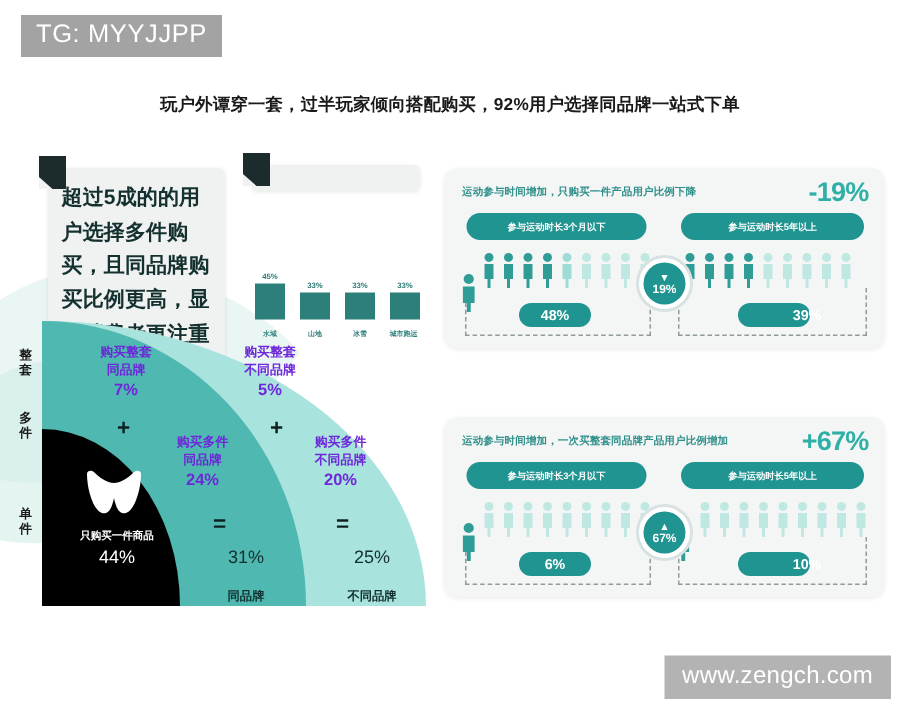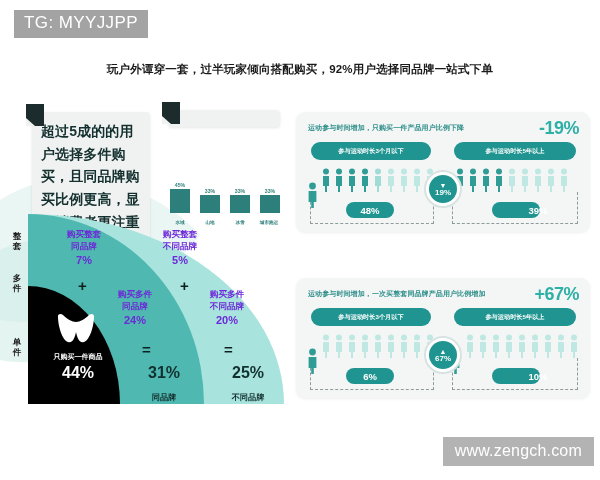--- a/index.html
+++ b/index.html
@@ -98,21 +98,21 @@
   .q-lab { position: absolute; text-align: center; color: #6d28d9; font-weight: bold; }
   .q-title { font-size: 8.6px; line-height: 1.42; }
   .q-pct { font-size: 11px; margin-top: 2px; font-weight: bold; }
   .q-op {
     position: absolute; color: #0d1f1f; font-size: 15px; font-weight: bold; line-height: 1;
   }
 
   .bra-icon { position: absolute; left: 26px; top: 96px; width: 44px; height: 40px; }
 
   .base-pct {
-    position: absolute; font-size: 16px; font-weight: bold; color: #12302f;
+    position: absolute; font-size: 12px; font-weight: normal; color: #12302f;
   }
   .base-lbl {
     position: absolute; font-size: 8.2px; font-weight: bold; color: #12302f;
   }
   .base-white { color: #ffffff; }
 
   
   .panel {
     position: absolute; left: 296px; width: 294px;
     background: #f4f6f6; border-radius: 9px;

